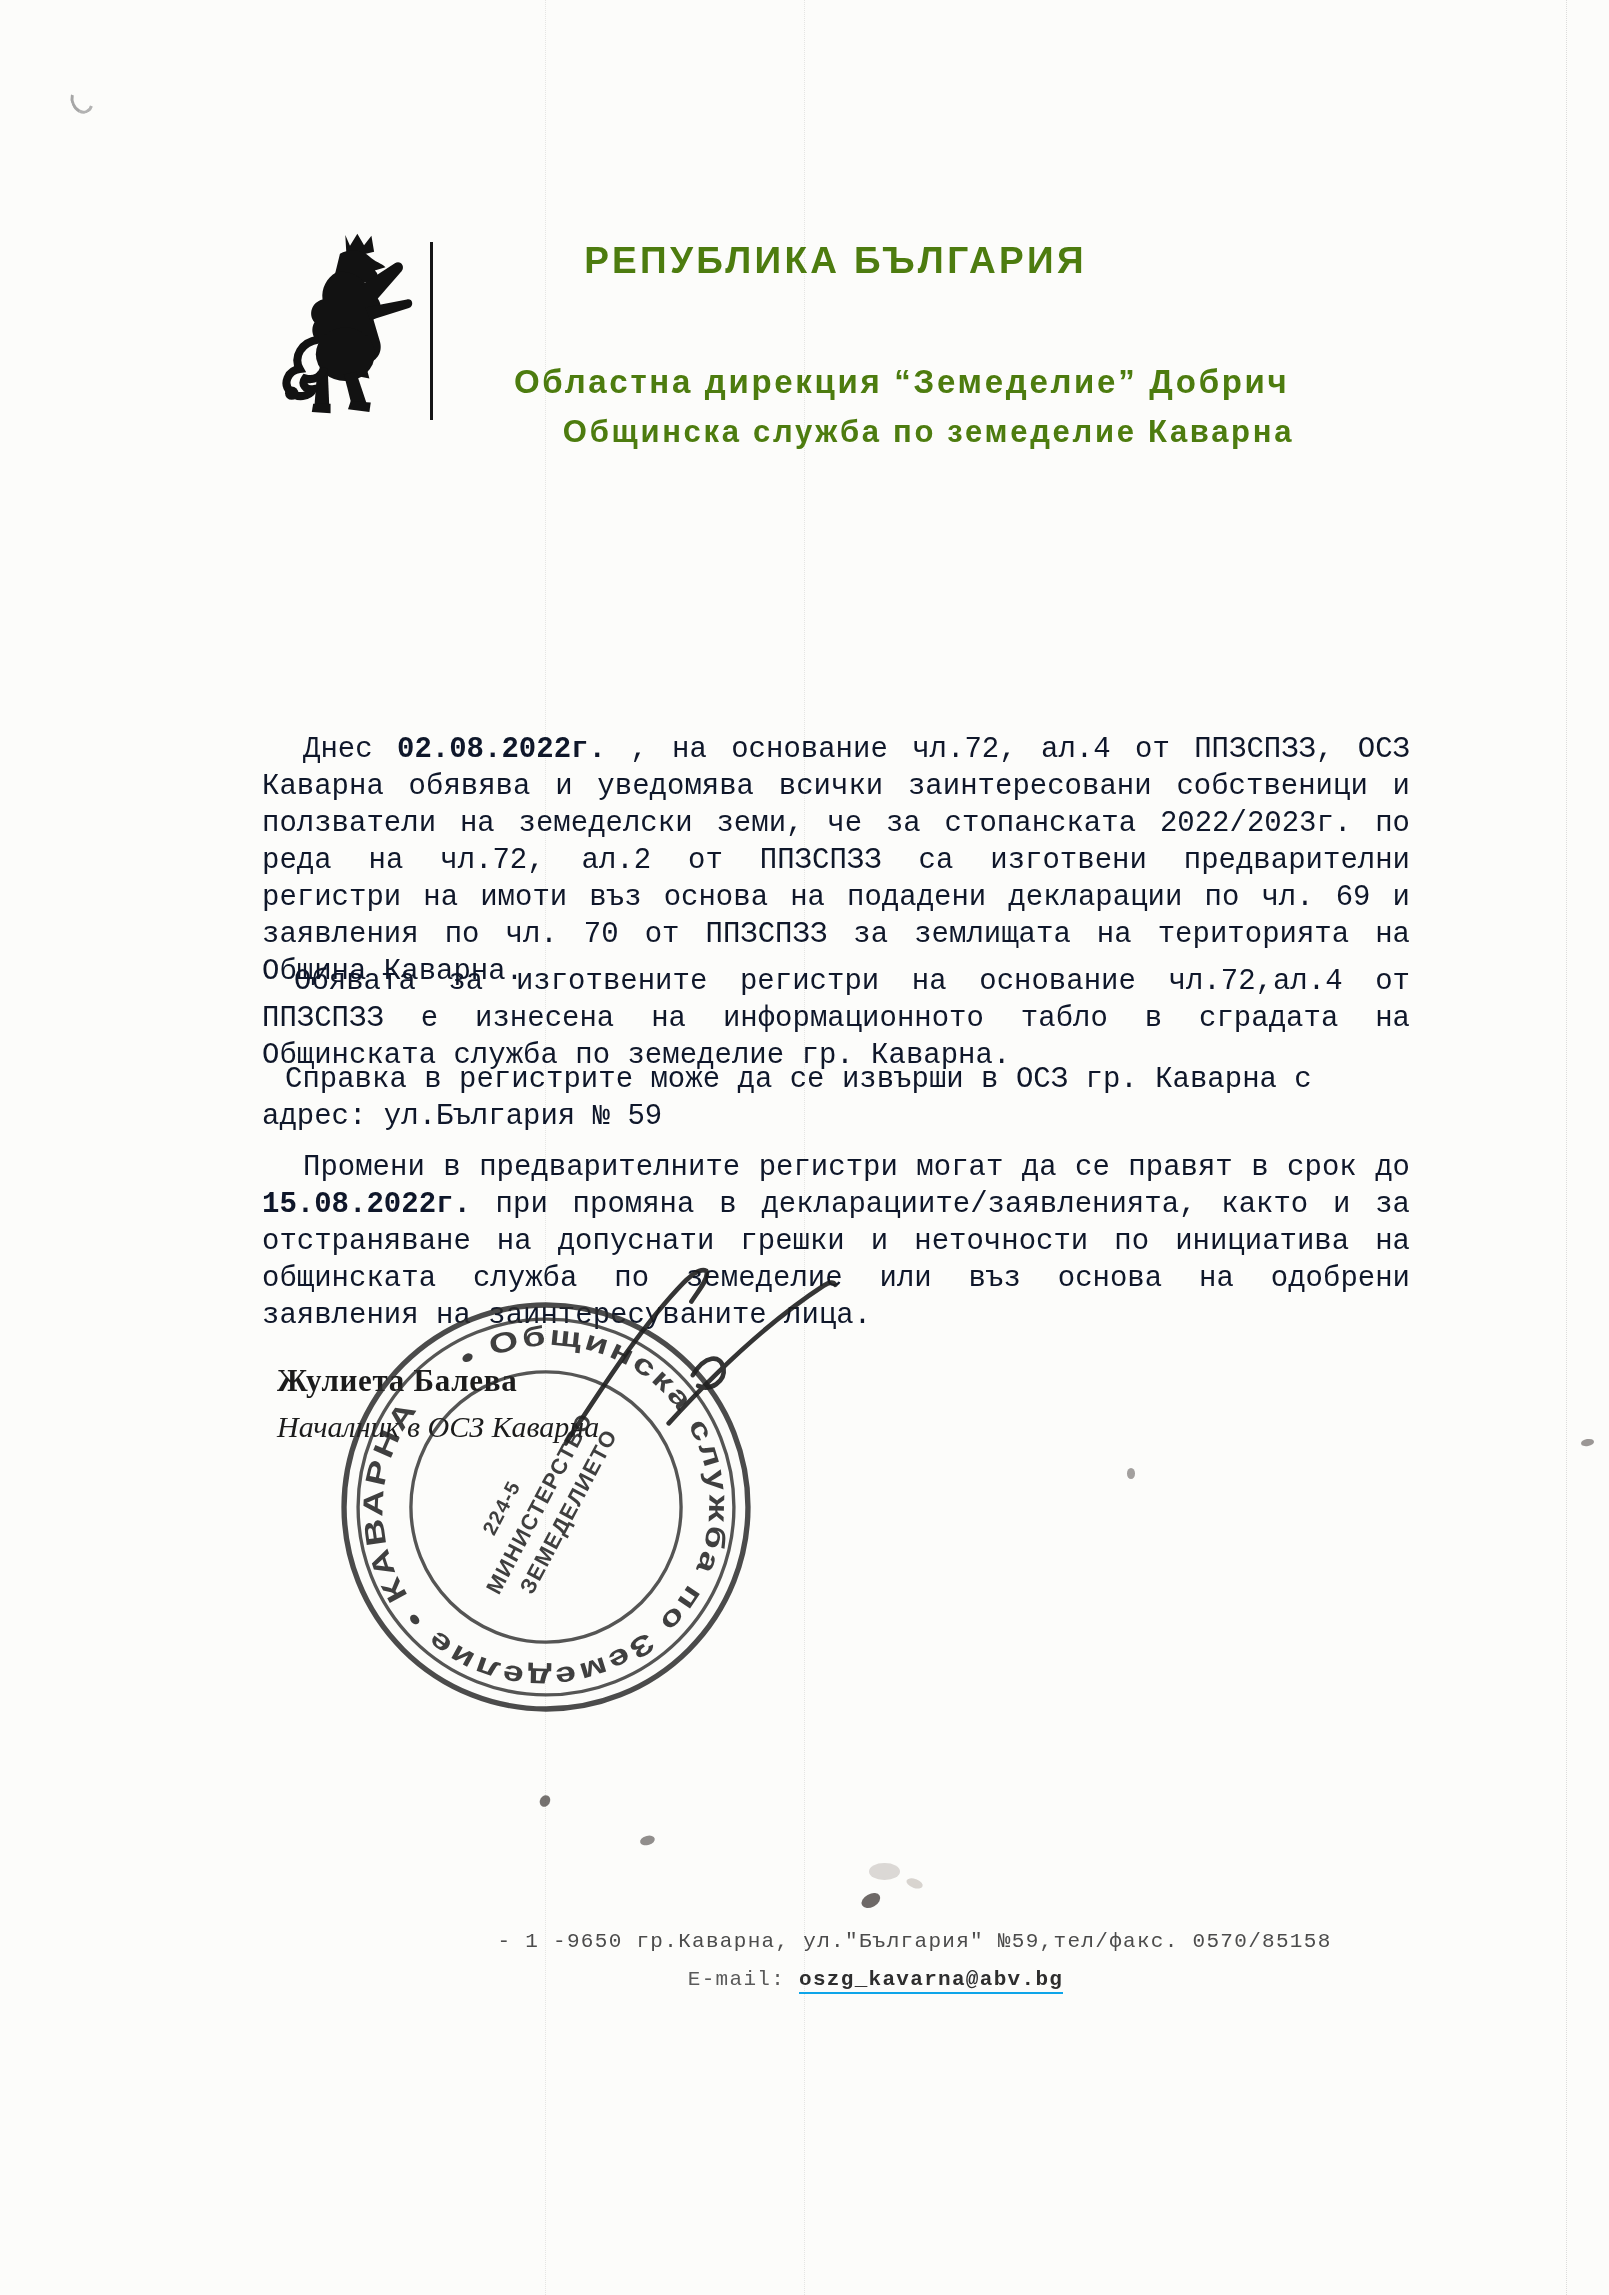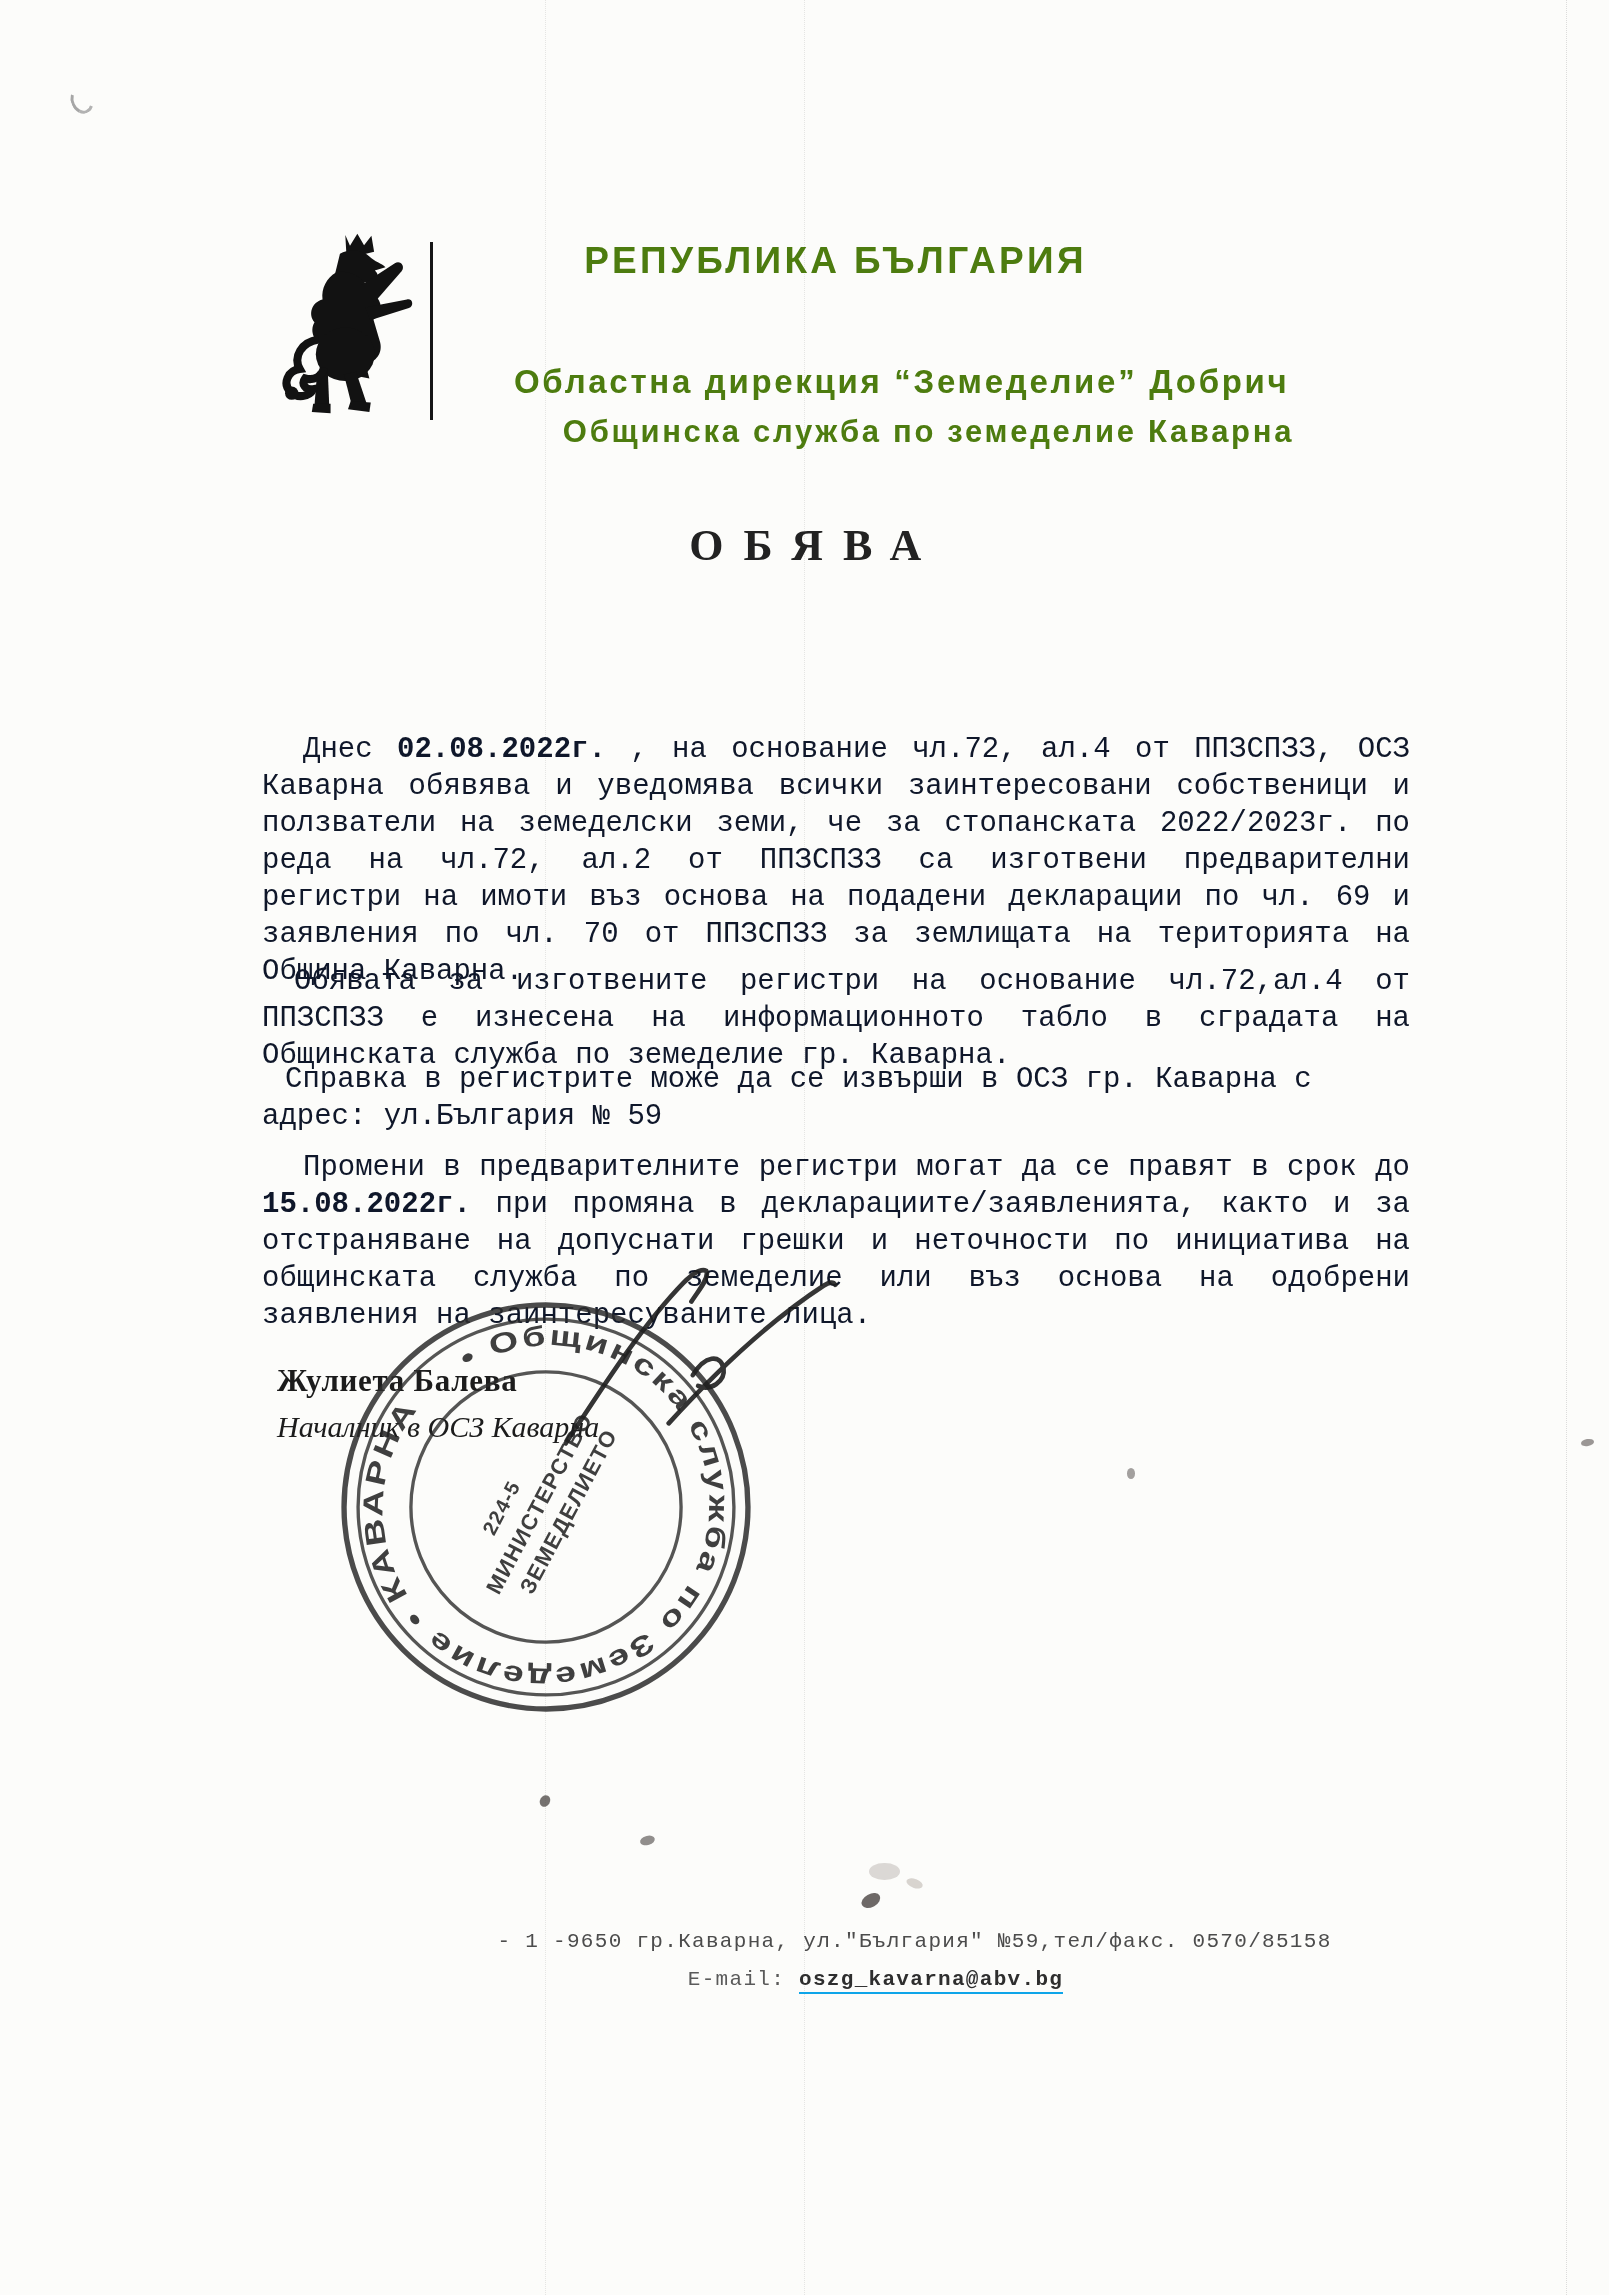--- a/index.html
+++ b/index.html
@@ -81,21 +81,20 @@
       <circle cx="16" cy="240" r="10"></circle>
     </g>
   </svg>
 
   <div class="abs sep"></div>
 
   <div class="abs hline h1">РЕПУБЛИКА БЪЛГАРИЯ</div>
   <div class="abs hline h3">Областна дирекция “Земеделие” Добрич</div>
   <div class="abs hline h4">Общинска служба по земеделие Каварна</div>
 
-  <div class="abs title">ОБЯВА</div>
 
   <p class="abs par p1"><span>Днес </span><b>02.08.2022г.</b><span> , на основание чл.72, ал.4 от ППЗСПЗЗ, ОСЗ Каварна обявява и уведомява всички заинтересовани собственици и ползватели на земеделски земи, че за стопанската 2022/2023г. по реда на чл.72, ал.2 от ППЗСПЗЗ са изготвени предварителни регистри на имоти въз основа на подадени декларации по чл. 69 и заявления по чл. 70 от ППЗСПЗЗ за землищата на територията на Община Каварна.</span></p>
 
   <p class="abs par p2">Обявата за изготвените регистри на основание чл.72,ал.4 от ППЗСПЗЗ е изнесена на информационното табло в сградата на Общинската служба по земеделие гр. Каварна.</p>
 
   <p class="abs par p3">Справка в регистрите може да се извърши в ОСЗ  гр. Каварна с адрес: ул.България № 59</p>
 
   <p class="abs par p4"><span>Промени в предварителните регистри могат да се правят в срок до </span><b>15.08.2022г.</b><span> при промяна в декларациите/заявленията, както и за отстраняване на допуснати грешки и неточности по инициатива на общинската служба по земеделие или въз основа на одобрени заявления на заинтересуваните лица.</span></p>
 
   <div class="abs sig-name">Жулиета Балева</div>

